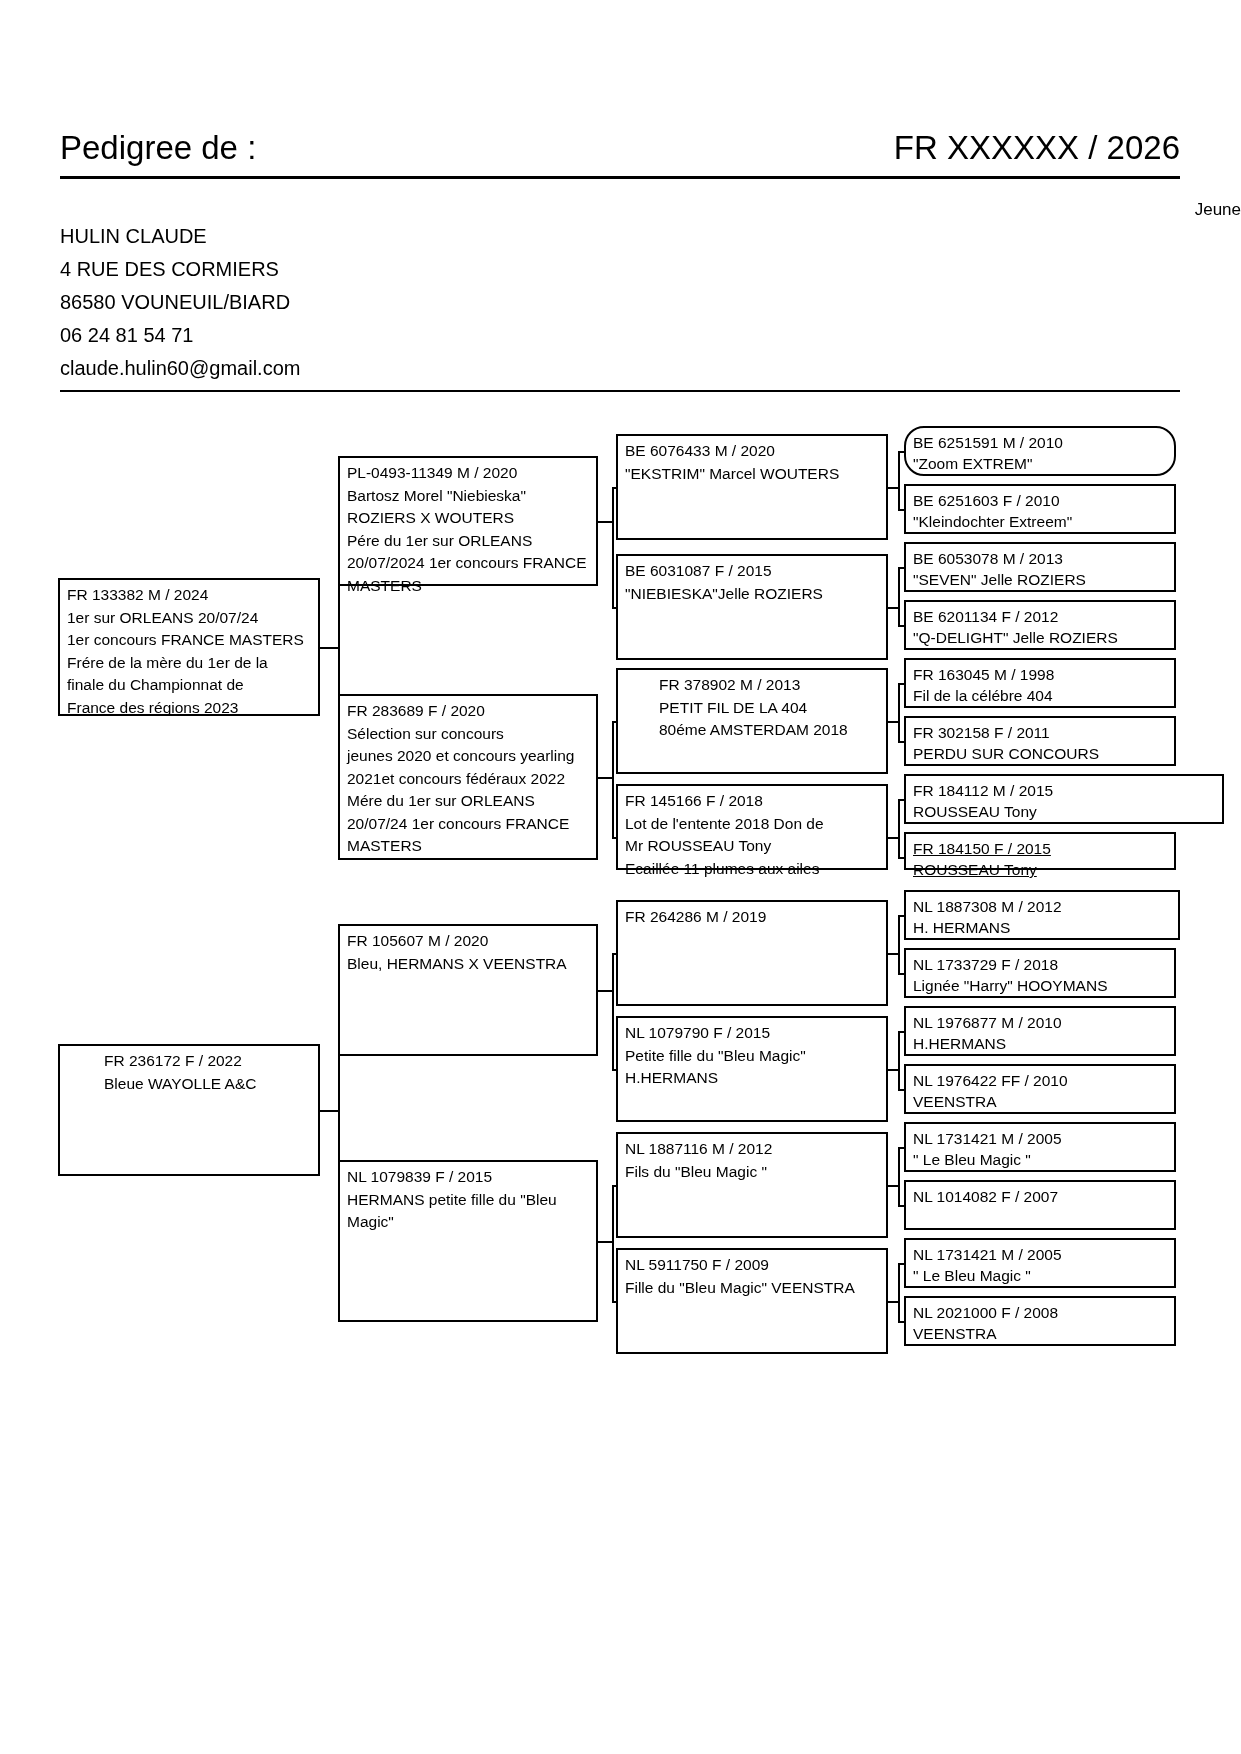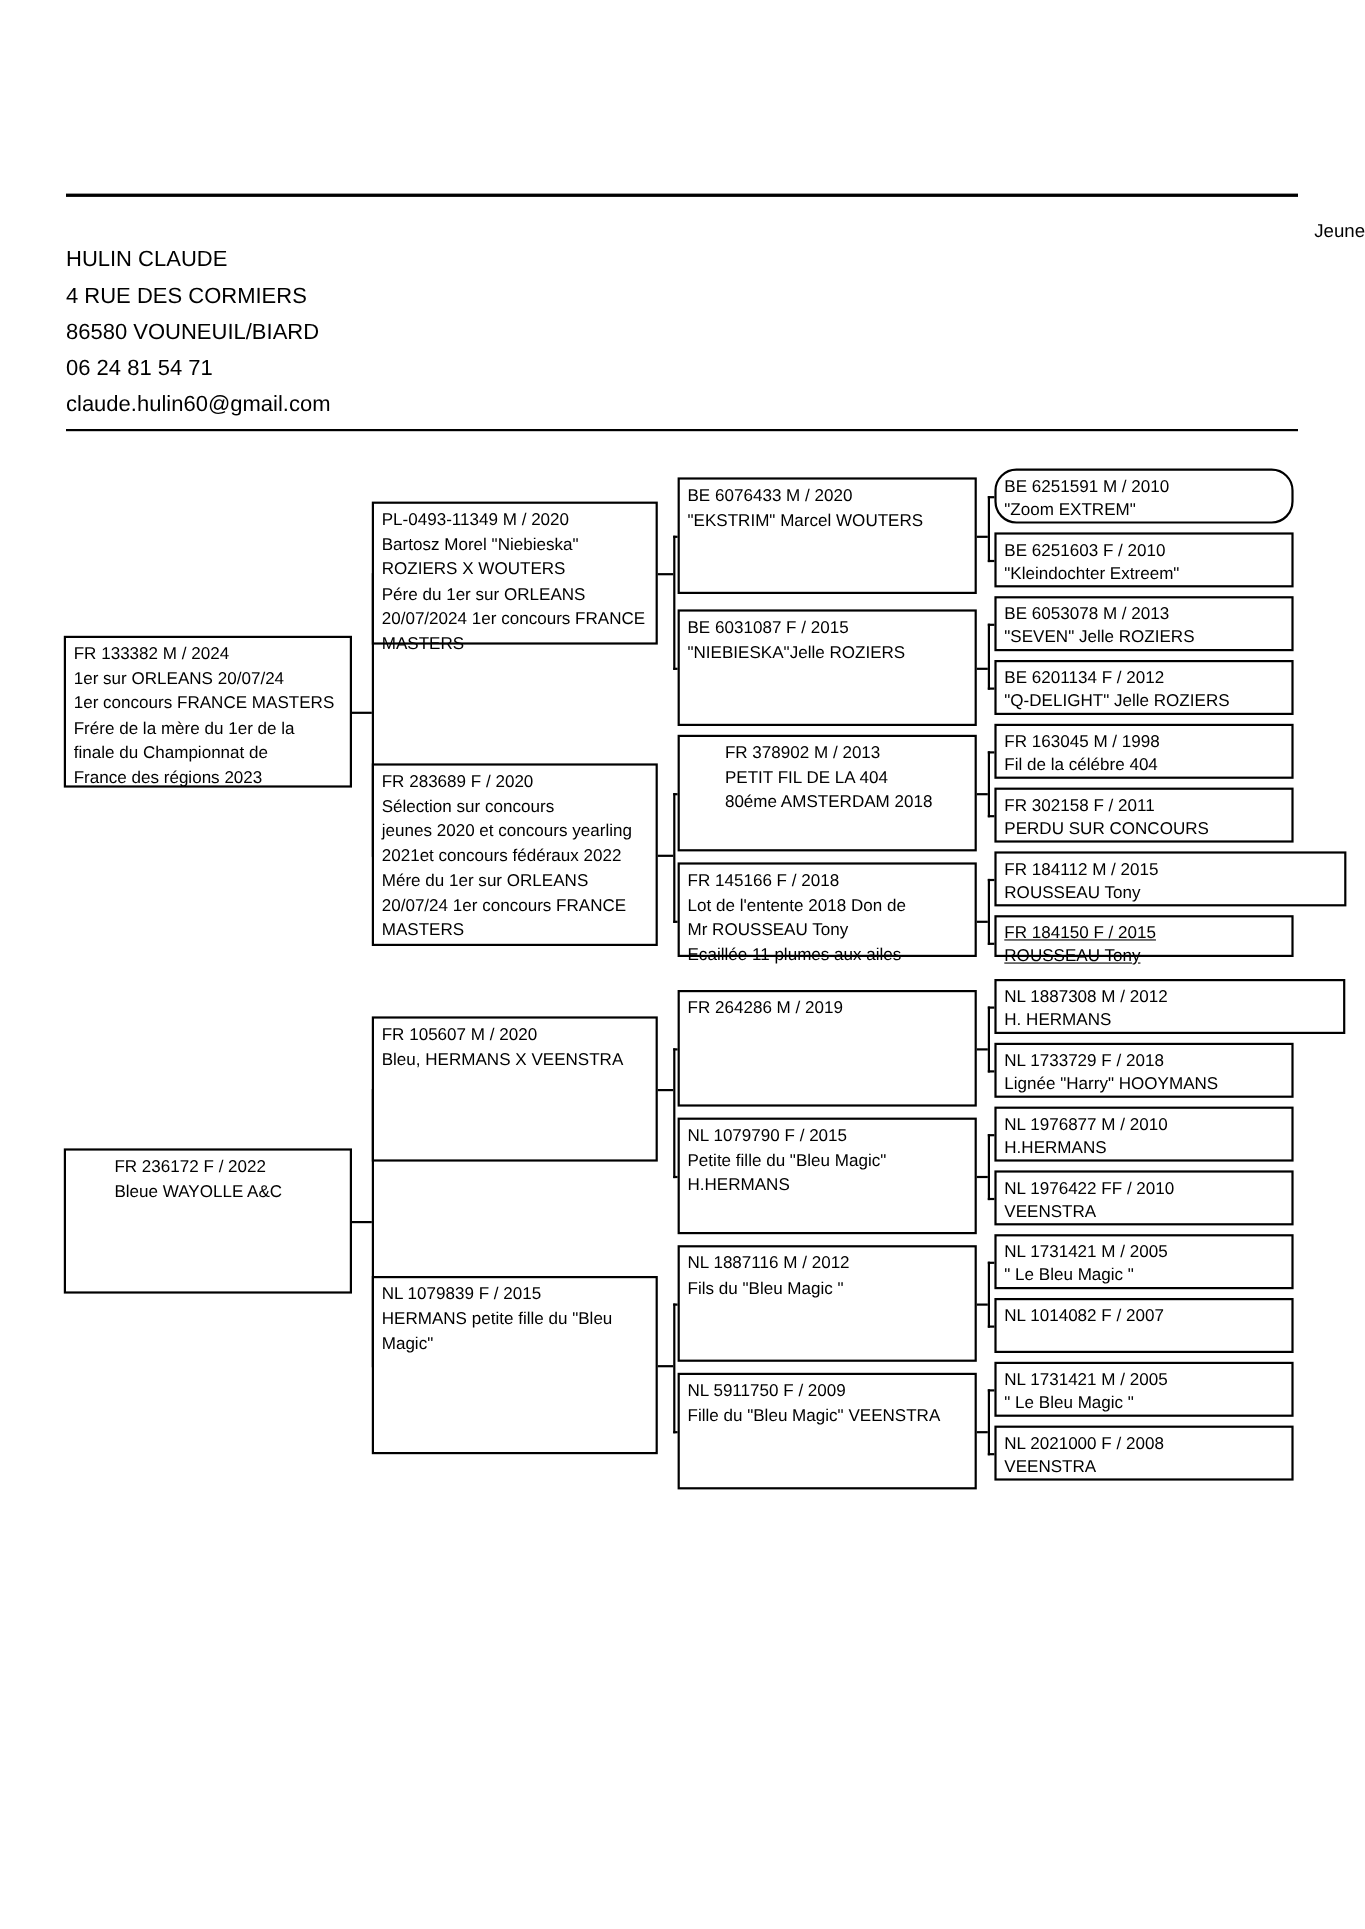--- a/index.html
+++ b/index.html
@@ -109,20 +109,24 @@
   .node.gen4 .ln { font-size: 15.5px; line-height: 21px; }
 
   
   .cx { position: absolute; background: #000; }
 </style>
 </head>
 <body>
 
 <div id="page">
 
+  <div class="hdr-row">
+    <div class="hdr-title">Pedigree de :</div>
+    <div class="hdr-ring">FR XXXXXX / 2026</div>
+  </div>
   <div class="hdr-rule"></div>
 
   <div class="owner">
     <div>HULIN CLAUDE</div>
     <div>4 RUE DES CORMIERS</div>
     <div>86580 VOUNEUIL/BIARD</div>
     <div>06 24 81 54 71</div>
     <div>claude.hulin60@gmail.com</div>
   </div>
 
@@ -229,21 +233,21 @@
         <div class="ln">PERDU SUR CONCOURS</div>
       </div>
       <div class="node gen4" style="left: 904px; top: 774px; width: 320px; height: 50px;">
         <div class="ln">FR 184112 M / 2015</div>
         <div class="ln">ROUSSEAU Tony</div>
       </div>
       <div class="node gen4" style="left: 904px; top: 832px; width: 272px; height: 38px; text-decoration: underline;">
         <div class="ln">FR 184150 F / 2015</div>
         <div class="ln">ROUSSEAU Tony</div>
       </div>
-      <div class="node gen4" style="left: 904px; top: 890px; width: 319px; height: 50px;">
+      <div class="node gen4" style="left: 904px; top: 890px; width: 276px; height: 50px;">
         <div class="ln">NL 1887308 M / 2012</div>
         <div class="ln">H. HERMANS</div>
       </div>
       <div class="node gen4" style="left: 904px; top: 948px; width: 272px; height: 50px;">
         <div class="ln">NL 1733729 F / 2018</div>
         <div class="ln">Lignée "Harry" HOOYMANS</div>
       </div>
       <div class="node gen4" style="left: 904px; top: 1006px; width: 272px; height: 50px;">
         <div class="ln">NL 1976877 M / 2010</div>
         <div class="ln">H.HERMANS</div>

